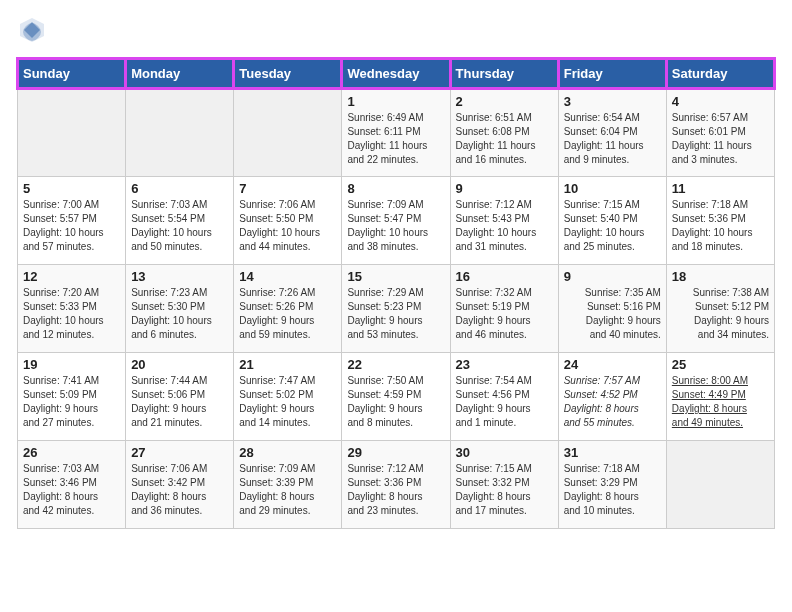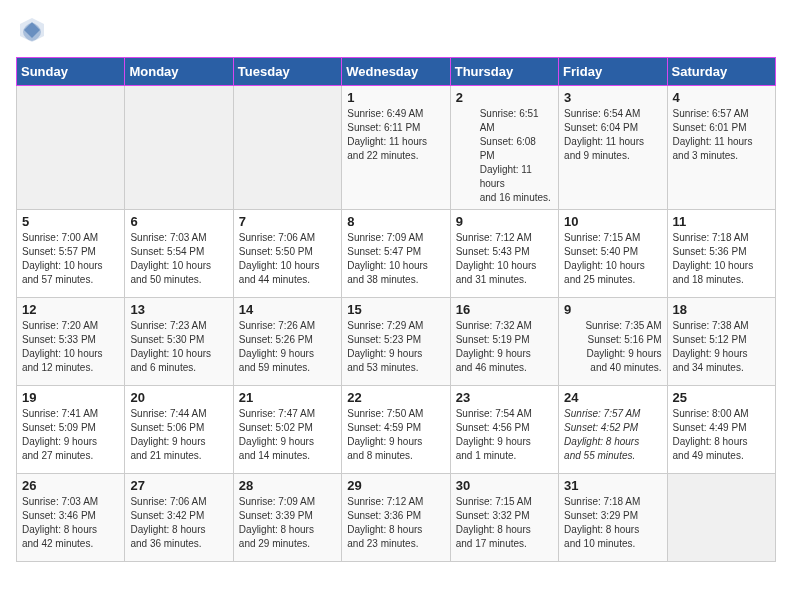--- a/index.html
+++ b/index.html
@@ -53,21 +53,21 @@
       border-collapse: collapse;
       table-layout: fixed;
     }
     thead th {
       background: #2a5fa5;
       color: #fff;
       font-size: 13px;
       font-weight: bold;
       padding: 6px 4px;
       text-align: left;
-      border: 1px solid #d946ef;
+      border: 3px solid #d946ef;
     }
     tbody td {
       border: 1px solid #ccc;
       vertical-align: top;
       padding: 4px 5px;
       height: 88px;
       font-size: 10.5px;
       color: #333;
       background: #fff;
     }
@@ -131,21 +131,21 @@
         <td class="empty-cell"></td>
         <td>
           <span class="day-num">1</span>
           <div class="day-info" style="white-space: pre-line;">Sunrise: 6:49 AM
 Sunset: 6:11 PM
 Daylight: 11 hours
 and 22 minutes.</div>
         </td>
         <td>
           <span class="day-num">2</span>
-          <div class="day-info" style="white-space: pre-line; margin-left: 24px;">Sunrise: 6:51 AM
+          <div class="day-info" style="white-space: pre-line;">Sunrise: 6:51 AM
 Sunset: 6:08 PM
 Daylight: 11 hours
 and 16 minutes.</div>
         </td>
         <td>
           <span class="day-num">3</span>
           <div class="day-info" style="white-space: pre-line;">Sunrise: 6:54 AM
 Sunset: 6:04 PM
 Daylight: 11 hours
 and 9 minutes.</div>
@@ -247,21 +247,21 @@
         </td>
         <td>
           <span class="day-num">9</span>
           <div class="day-info" style="white-space: pre-line; text-align: right;">Sunrise: 7:35 AM
 Sunset: 5:16 PM
 Daylight: 9 hours
 and 40 minutes.</div>
         </td>
         <td>
           <span class="day-num">18</span>
-          <div class="day-info" style="white-space: pre-line;">Sunrise: 7:38 AM
+          <div class="day-info" style="white-space: pre-line; text-align: right;">Sunrise: 7:38 AM
 Sunset: 5:12 PM
 Daylight: 9 hours
 and 34 minutes.</div>
         </td>
       </tr>
       <tr>
         <td>
           <span class="day-num">19</span>
           <div class="day-info" style="white-space: pre-line;">Sunrise: 7:41 AM
 Sunset: 5:09 PM
@@ -298,21 +298,21 @@
         </td>
         <td>
           <span class="day-num">24</span>
           <div class="day-info" style="white-space: pre-line; font-style: italic;">Sunrise: 7:57 AM
 Sunset: 4:52 PM
 Daylight: 8 hours
 and 55 minutes.</div>
         </td>
         <td>
           <span class="day-num">25</span>
-          <div class="day-info" style="white-space: pre-line;">Sunrise: 8:00 AM
+          <div class="day-info" style="white-space: pre-line; text-decoration: underline;">Sunrise: 8:00 AM
 Sunset: 4:49 PM
 Daylight: 8 hours
 and 49 minutes.</div>
         </td>
       </tr>
       <tr>
         <td>
           <span class="day-num">26</span>
           <div class="day-info" style="white-space: pre-line;">Sunrise: 7:03 AM
 Sunset: 3:46 PM

